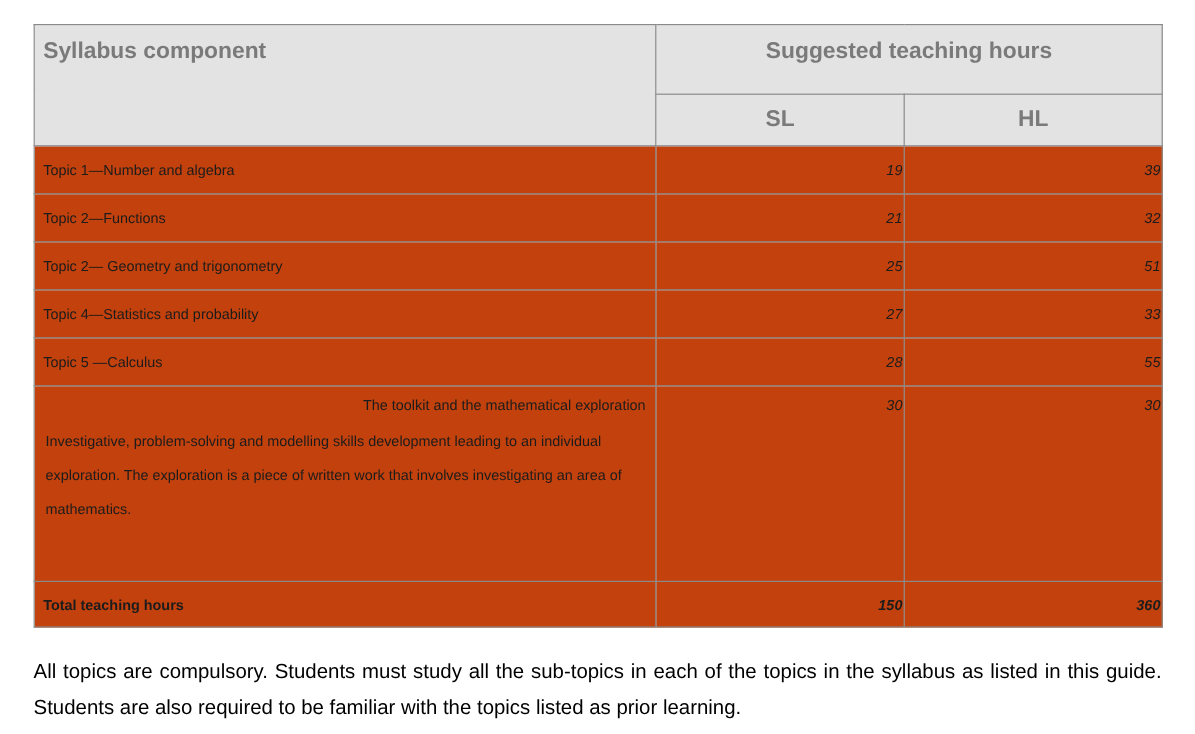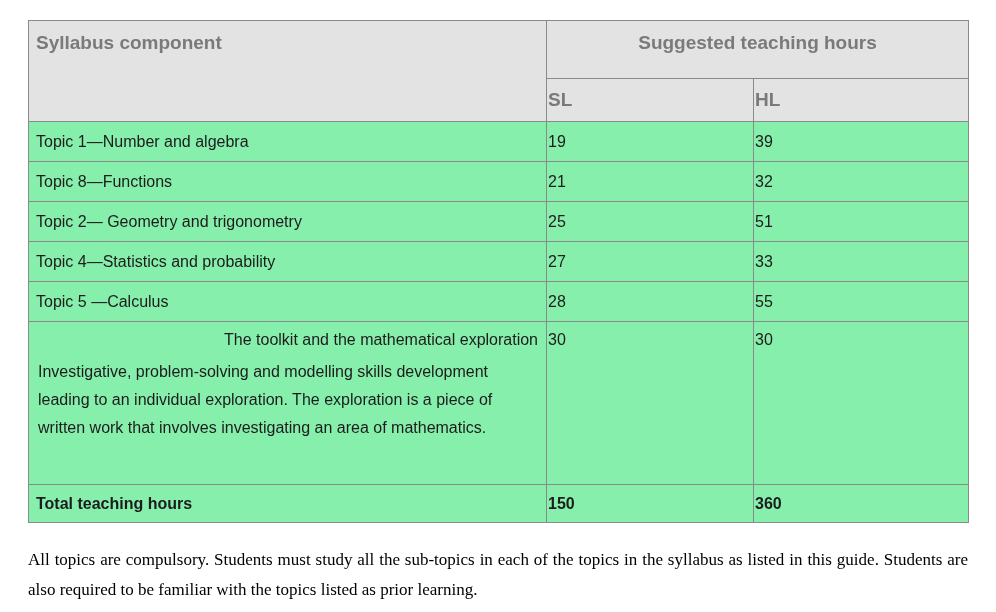--- a/index.html
+++ b/index.html
@@ -43,50 +43,49 @@
     padding:11px 8px 0 7px;
   }
   th.hours-h{
     height:58px;
     text-align:center;
     vertical-align:top;
     padding-top:11px;
   }
   th.lvl-h{
     height:43px;
-    text-align:left;
+    text-align:center;
     vertical-align:middle;
   }
   tbody td{
     color:var(--body-text,#1c1c1c);
-    font-size:16px;
-    background:#86efac;
+    font-size:12px;
+    background:#c2410c;
   }
   tr.topic-row td{height:40px;vertical-align:middle;}
   td.label-cell{padding-left:7px;padding-right:8px;text-align:left;}
-  td.num-cell{text-align:left;}
+  td.num-cell{text-align:right;font-style:italic;}
   tr.toolkit-row td{height:163px;vertical-align:top;}
   tr.toolkit-row td.label-cell{padding-top:9px;}
   tr.toolkit-row td.num-cell{padding-top:9px;}
   .toolkit-title{margin:0;text-align:right;}
   .toolkit-desc{
     margin:9px 0 0 2px;
     max-width:492px;
     line-height:28px;
   }
   tr.total-row td{height:38px;vertical-align:middle;font-weight:bold;}
   .footnote{
     width:940px;
     margin:22px 0 0 0;
     font-size:17px;
     line-height:30px;
     color:#000;
     text-align:justify;
     text-align-last:left;
-    font-family:Liberation Serif, serif;
   }
 </style>
 </head>
 <body>
 
 <div class="page">
 
   <table class="syllabus">
     <colgroup>
       <col class="c1">
@@ -103,21 +102,21 @@
         <th class="lvl-h">HL</th>
       </tr>
     </thead>
     <tbody>
       <tr class="topic-row">
         <td class="label-cell">Topic 1—Number and algebra</td>
         <td class="num-cell">19</td>
         <td class="num-cell">39</td>
       </tr>
       <tr class="topic-row">
-        <td class="label-cell">Topic 8—Functions</td>
+        <td class="label-cell">Topic 2—Functions</td>
         <td class="num-cell">21</td>
         <td class="num-cell">32</td>
       </tr>
       <tr class="topic-row">
         <td class="label-cell">Topic 2— Geometry and trigonometry</td>
         <td class="num-cell">25</td>
         <td class="num-cell">51</td>
       </tr>
       <tr class="topic-row">
         <td class="label-cell">Topic 4—Statistics and probability</td>

